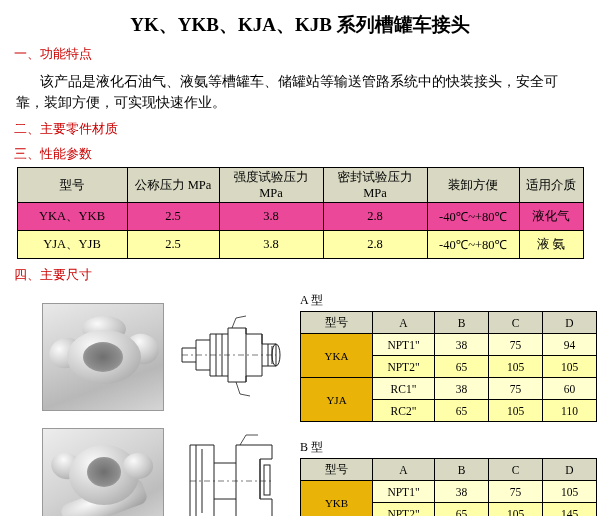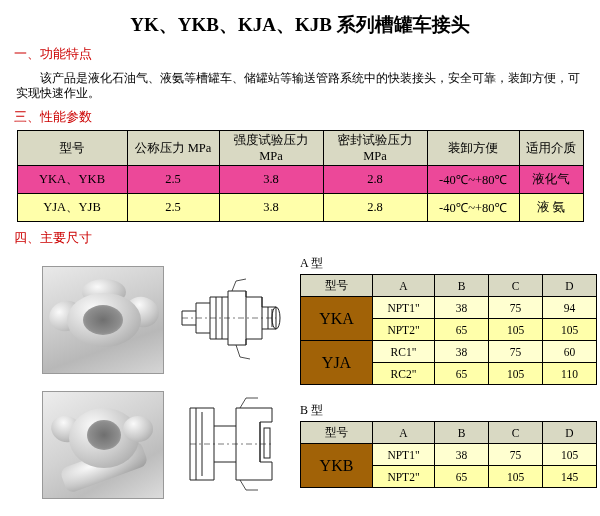--- a/index.html
+++ b/index.html
@@ -29,22 +29,22 @@
     font-family: "Liberation Serif", serif;
   }
   .section-head {
     color: #cc0000;
     font-weight: normal;
     font-size: 13px;
     margin: 7px 0 2px 14px;
     font-family: "Liberation Serif", serif;
   }
   .para {
-    font-size: 12px;
-    line-height: 15px;
+    font-size: 14px;
+    line-height: 21px;
     margin: 8px 16px 0 16px;
     text-indent: 0;
   }
   .para .indent {
     display: inline-block;
     width: 24px;
   }
   .material-line {
     font-size: 13px;
     margin: 2px 0 0 16px;
@@ -150,41 +150,42 @@
   table.dim thead th {
     background: #d9d9c3;
   }
   table.dim td {
     background: #ffffd0;
   }
   table.dim tr.alt td {
     background: #ffffaa;
   }
   table.dim td.model {
-    background: #a16207;
-    font-size: 16px;
+    background: #eab308;
+    font-size: 11px;
     margin-left: 24px;
   }
   .block {
     display: flex;
     align-items: center;
     margin-top: 6px;
     padding-left: 20px;
   }
 </style>
 </head>
 <body>
 
 <div class="page">
 
   <div class="title">YK、YKB、KJA、KJB 系列槽罐车接头</div>
 
   <div class="section-head">一、功能特点</div>
   <div class="para"><span class="indent"></span><span>该产品是液化石油气、液氨等槽罐车、储罐站等输送管路系统中的快装接头，安全可靠，装卸方便，可实现快速作业。</span></div>
 
+  <div class="section-head">二、主要零件材质</div>
 
   <div class="section-head">三、性能参数</div>
 
   <table class="perf">
     <colgroup>
       <col style="width:110px">
         <col style="width:92px">
         <col style="width:104px">
         <col style="width:104px">
         <col style="width:92px">

